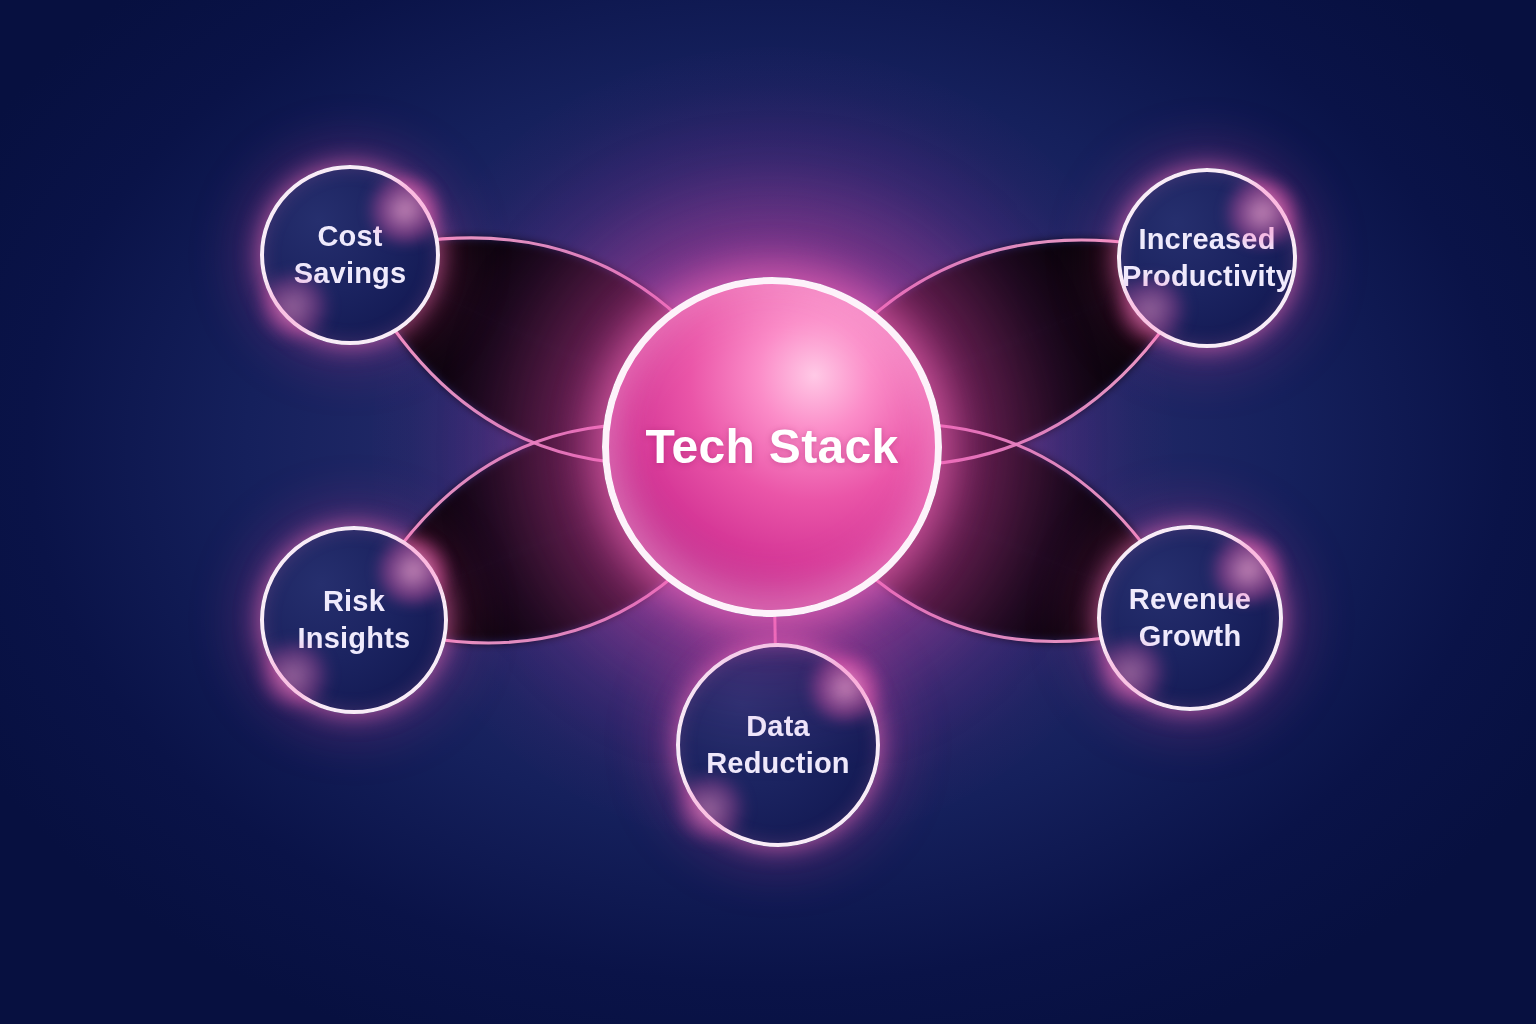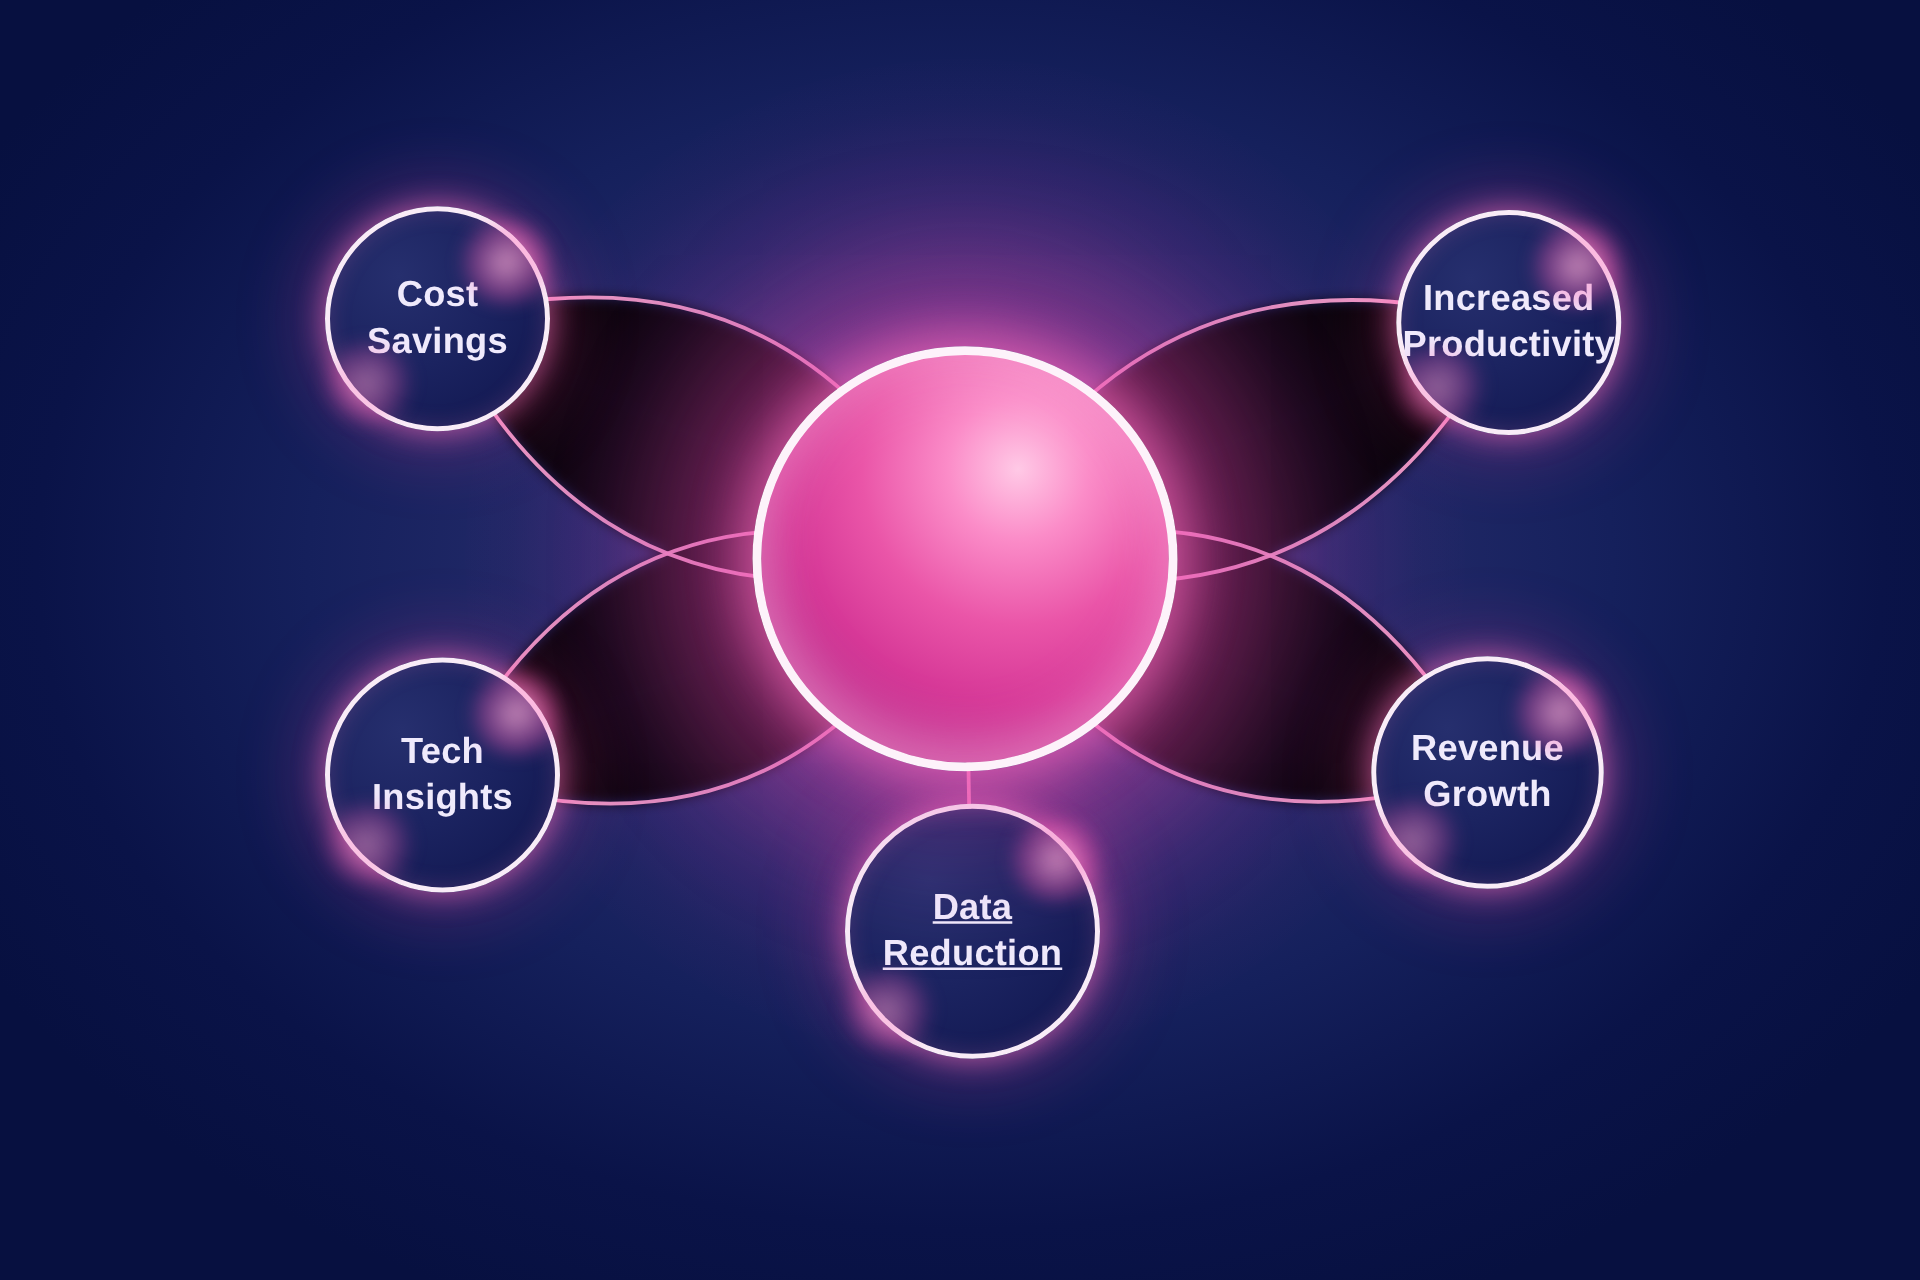--- a/index.html
+++ b/index.html
@@ -53,21 +53,21 @@
   .satellite::after{ 
     content:"";position:absolute;left:-12px;bottom:2px;width:84px;height:66px;border-radius:50%;
     background:radial-gradient(circle, rgba(255,160,210,.55) 0%, rgba(250,90,180,.28) 45%, transparent 70%);
     filter:blur(7px);pointer-events:none;
   }
 
   .node-cost        {left:260px; top:165px; width:180px; height:180px;}
   .node-productivity{left:1117px;top:168px; width:180px; height:180px;}
   .node-risk        {left:260px; top:526px; width:188px; height:188px;}
   .node-revenue     {left:1097px;top:525px; width:186px; height:186px;}
-  .node-data        {left:676px; top:643px; width:204px; height:204px;text-decoration:underline;}
+  .node-data        {left:676px; top:643px; width:204px; height:204px;}
 
   .center-node{
     left:602px;top:277px;width:340px;height:340px;
     background:radial-gradient(circle at 63% 28%,
       #ffc9e6 0%, #fb8cc8 18%, #ea55a8 40%, #d63897 60%, #b72e8b 80%, #96267c 100%);
     border:7px solid #fdf2fa;
     box-shadow:
       0 0 40px 8px rgba(255,110,190,.65),
       0 0 120px 40px rgba(230,70,180,.35),
       inset 0 -20px 40px rgba(255,170,220,.40),
@@ -136,37 +136,38 @@
 
   <div class="node satellite node-productivity">
     <div class="label">
       <span>Increased</span>
       <span>Productivity</span>
     </div>
   </div>
 
   <div class="node satellite node-risk">
     <div class="label">
-      <span>Tech</span>
+      <span>Risk</span>
       <span>Insights</span>
     </div>
   </div>
 
   <div class="node satellite node-revenue">
     <div class="label">
       <span>Revenue</span>
       <span>Growth</span>
     </div>
   </div>
 
   <div class="node satellite node-data">
     <div class="label">
       <span>Data</span>
       <span>Reduction</span>
     </div>
   </div>
 
   <div class="node center-node">
     <div class="label">
+      <span>Tech Stack</span>
     </div>
   </div>
 
 </div>
 
 </body></html>

